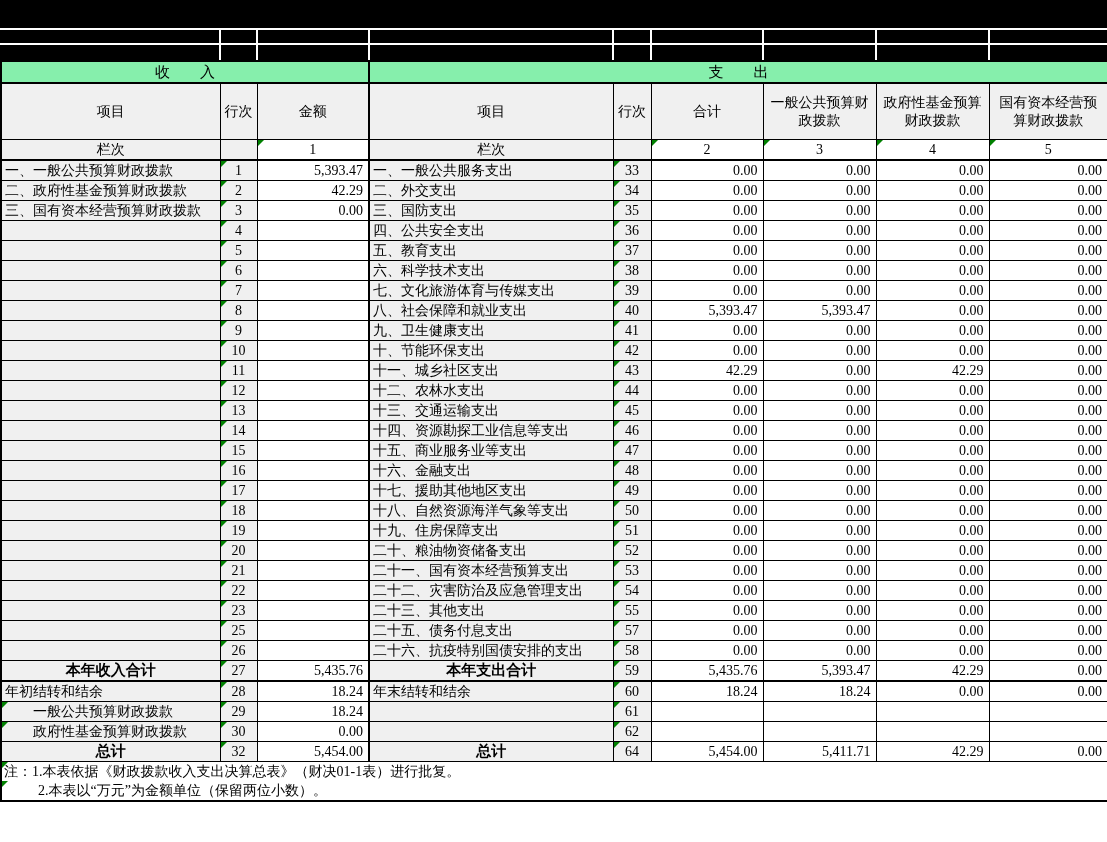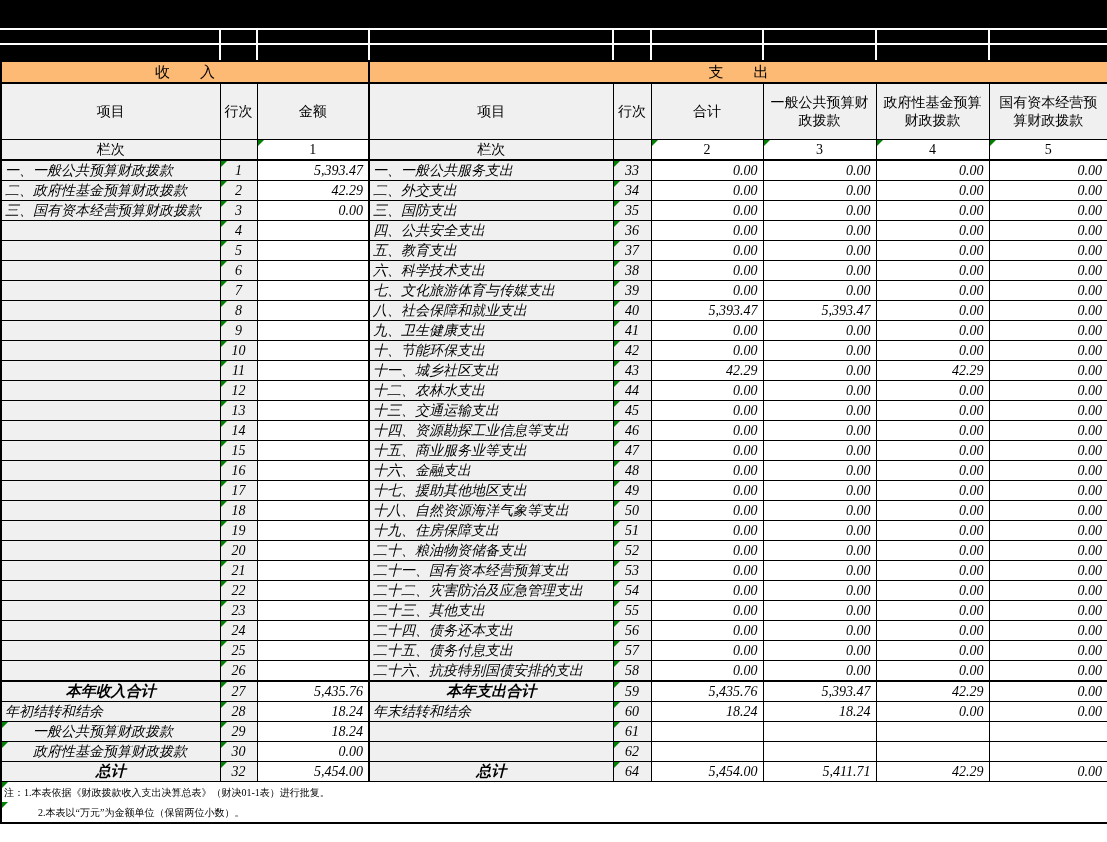--- a/index.html
+++ b/index.html
@@ -18,50 +18,50 @@
     white-space:nowrap;
   }
   
   .r-title td{background:#000;border:0;height:26px;}
   .r-black td{background:#000;border:0;border-left:2px solid #fff;border-top:2px solid #fff;height:13px;}
   .r-black td:first-child{border-left:0;}
   .r-black2 td{background:#000;border:0;border-left:2px solid #fff;border-top:2px solid #fff;border-bottom:2px solid #000;height:15px;}
   .r-black2 td:first-child{border-left:0;}
   
   .r-band td{
-    background:#fdba74;border:2px solid #000;text-align:center;
+    background:#86efac;border:2px solid #000;text-align:center;
     height:20px;font-size:15px;
   }
   
   .r-head td{
     background:#f0f0f0;text-align:center;height:55px;
     white-space:pre-line;line-height:18px;
   }
   
   .r-lanci td{height:18px;text-align:center;border-bottom:2px solid #000;font-family:Liberation Serif, serif;}
   
   .g{background:#f0f0f0;}
   .w{background:#fff;}
   .item{text-align:left;padding-left:3px;}
   .num{text-align:right;padding-right:5px;}
   .ct{text-align:center;}
   .ind{padding-left:31px;}
   .total{text-align:center;font-weight:bold;font-size:15px;}
   .bl2{border-left:2px solid #000;}
-  #data-rows tr{height:20px;font-style:italic;}
+  #data-rows tr{height:20px;}
   #data-rows tr:nth-child(27) td{border-top:2px solid #000;margin-left:12px;}
   #data-rows tr:nth-child(32) td{border-bottom:1px solid #a16207;}
   
   .tri{
     position:absolute;top:0;left:0;width:0;height:0;
     border-top:6px solid #008000;border-right:6px solid transparent;
   }
   
   .r-note td{border:0;height:19px;}
-  .note-text{font-size:10px;}
+  .note-text{font-size:14px;}
   .note1{padding-left:2px;}
   .note2{padding-left:36px;margin-left:24px;}
 </style>
 </head>
 <body>
 
 <div class="sheet">
   <table class="fiscal">
     <colgroup>
       <col style="width:219px">
@@ -379,31 +379,20 @@
           <td class="w num"></td>
           <td class="g item bl2">二十三、其他支出</td>
           <td class="g ct"><span class="tri"></span>55</td>
           <td class="w num">0.00</td>
           <td class="w num">0.00</td>
           <td class="w num">0.00</td>
           <td class="w num">0.00</td>
         </tr>
         <tr>
           <td class="g item"></td>
-          <td class="g ct"><span class="tri"></span>24</td>
-          <td class="w num"></td>
-          <td class="g item bl2">二十四、债务还本支出</td>
-          <td class="g ct"><span class="tri"></span>56</td>
-          <td class="w num">0.00</td>
-          <td class="w num">0.00</td>
-          <td class="w num">0.00</td>
-          <td class="w num">0.00</td>
-        </tr>
-        <tr>
-          <td class="g item"></td>
           <td class="g ct"><span class="tri"></span>25</td>
           <td class="w num"></td>
           <td class="g item bl2">二十五、债务付息支出</td>
           <td class="g ct"><span class="tri"></span>57</td>
           <td class="w num">0.00</td>
           <td class="w num">0.00</td>
           <td class="w num">0.00</td>
           <td class="w num">0.00</td>
         </tr>
         <tr>

